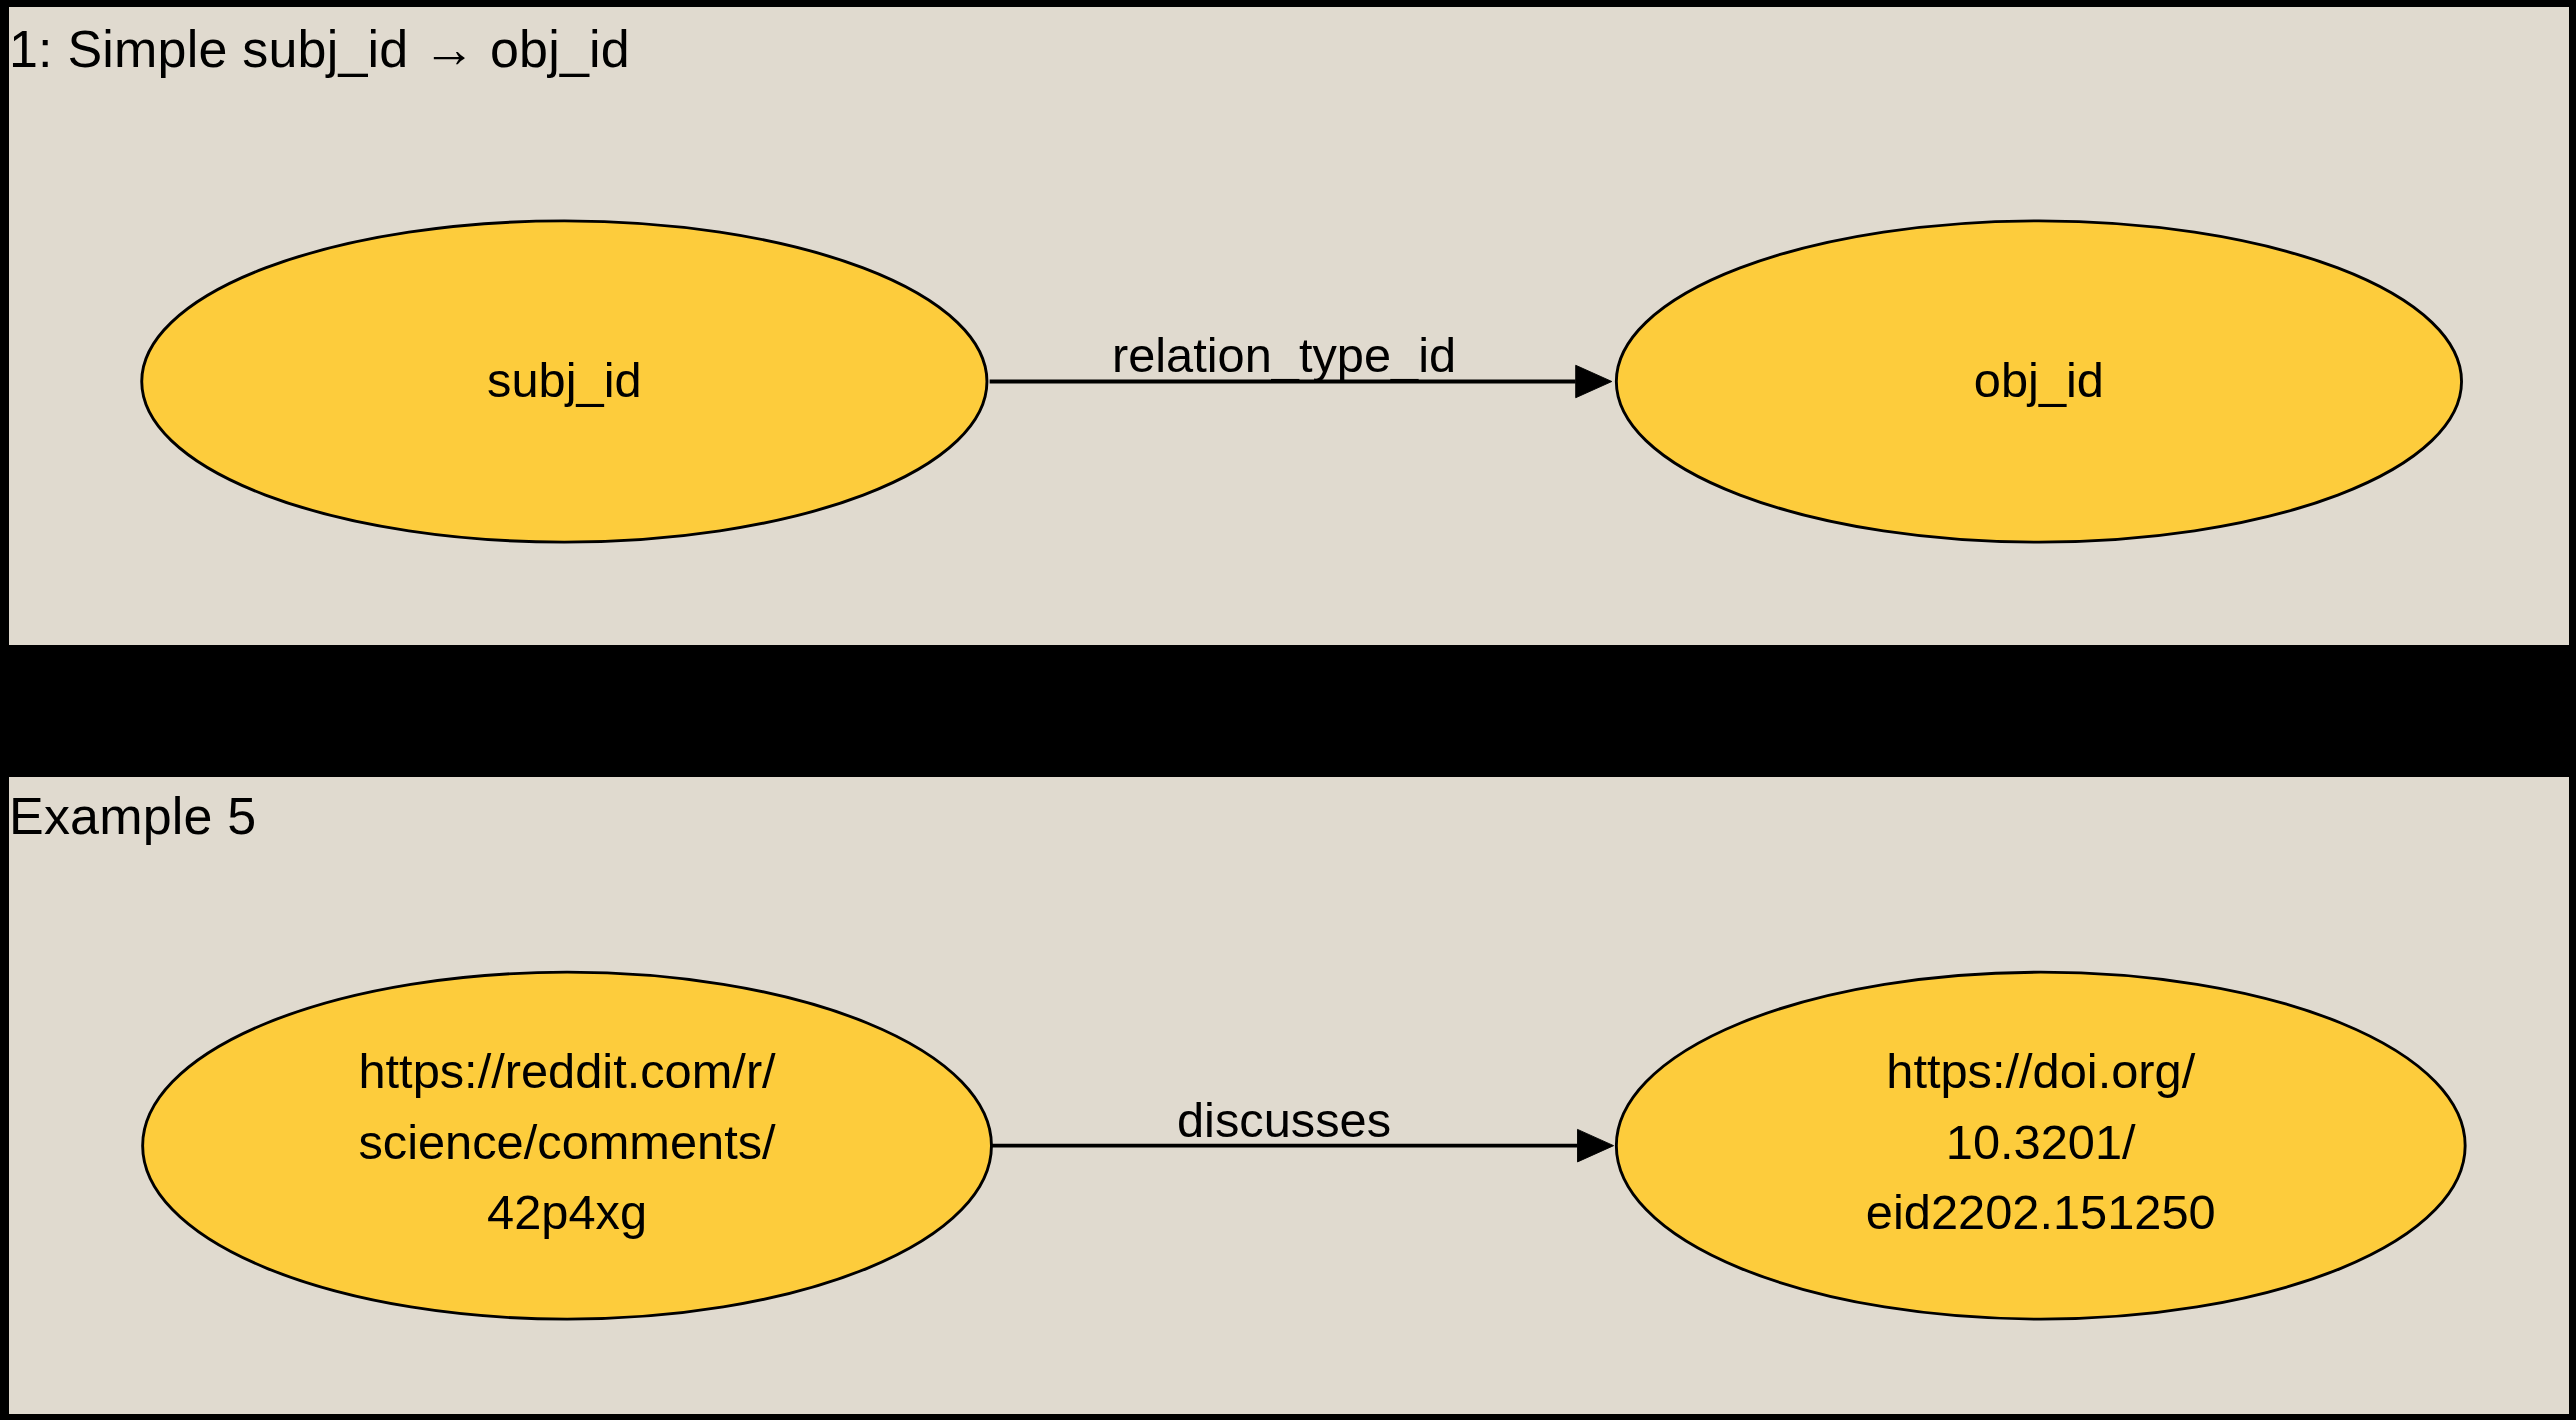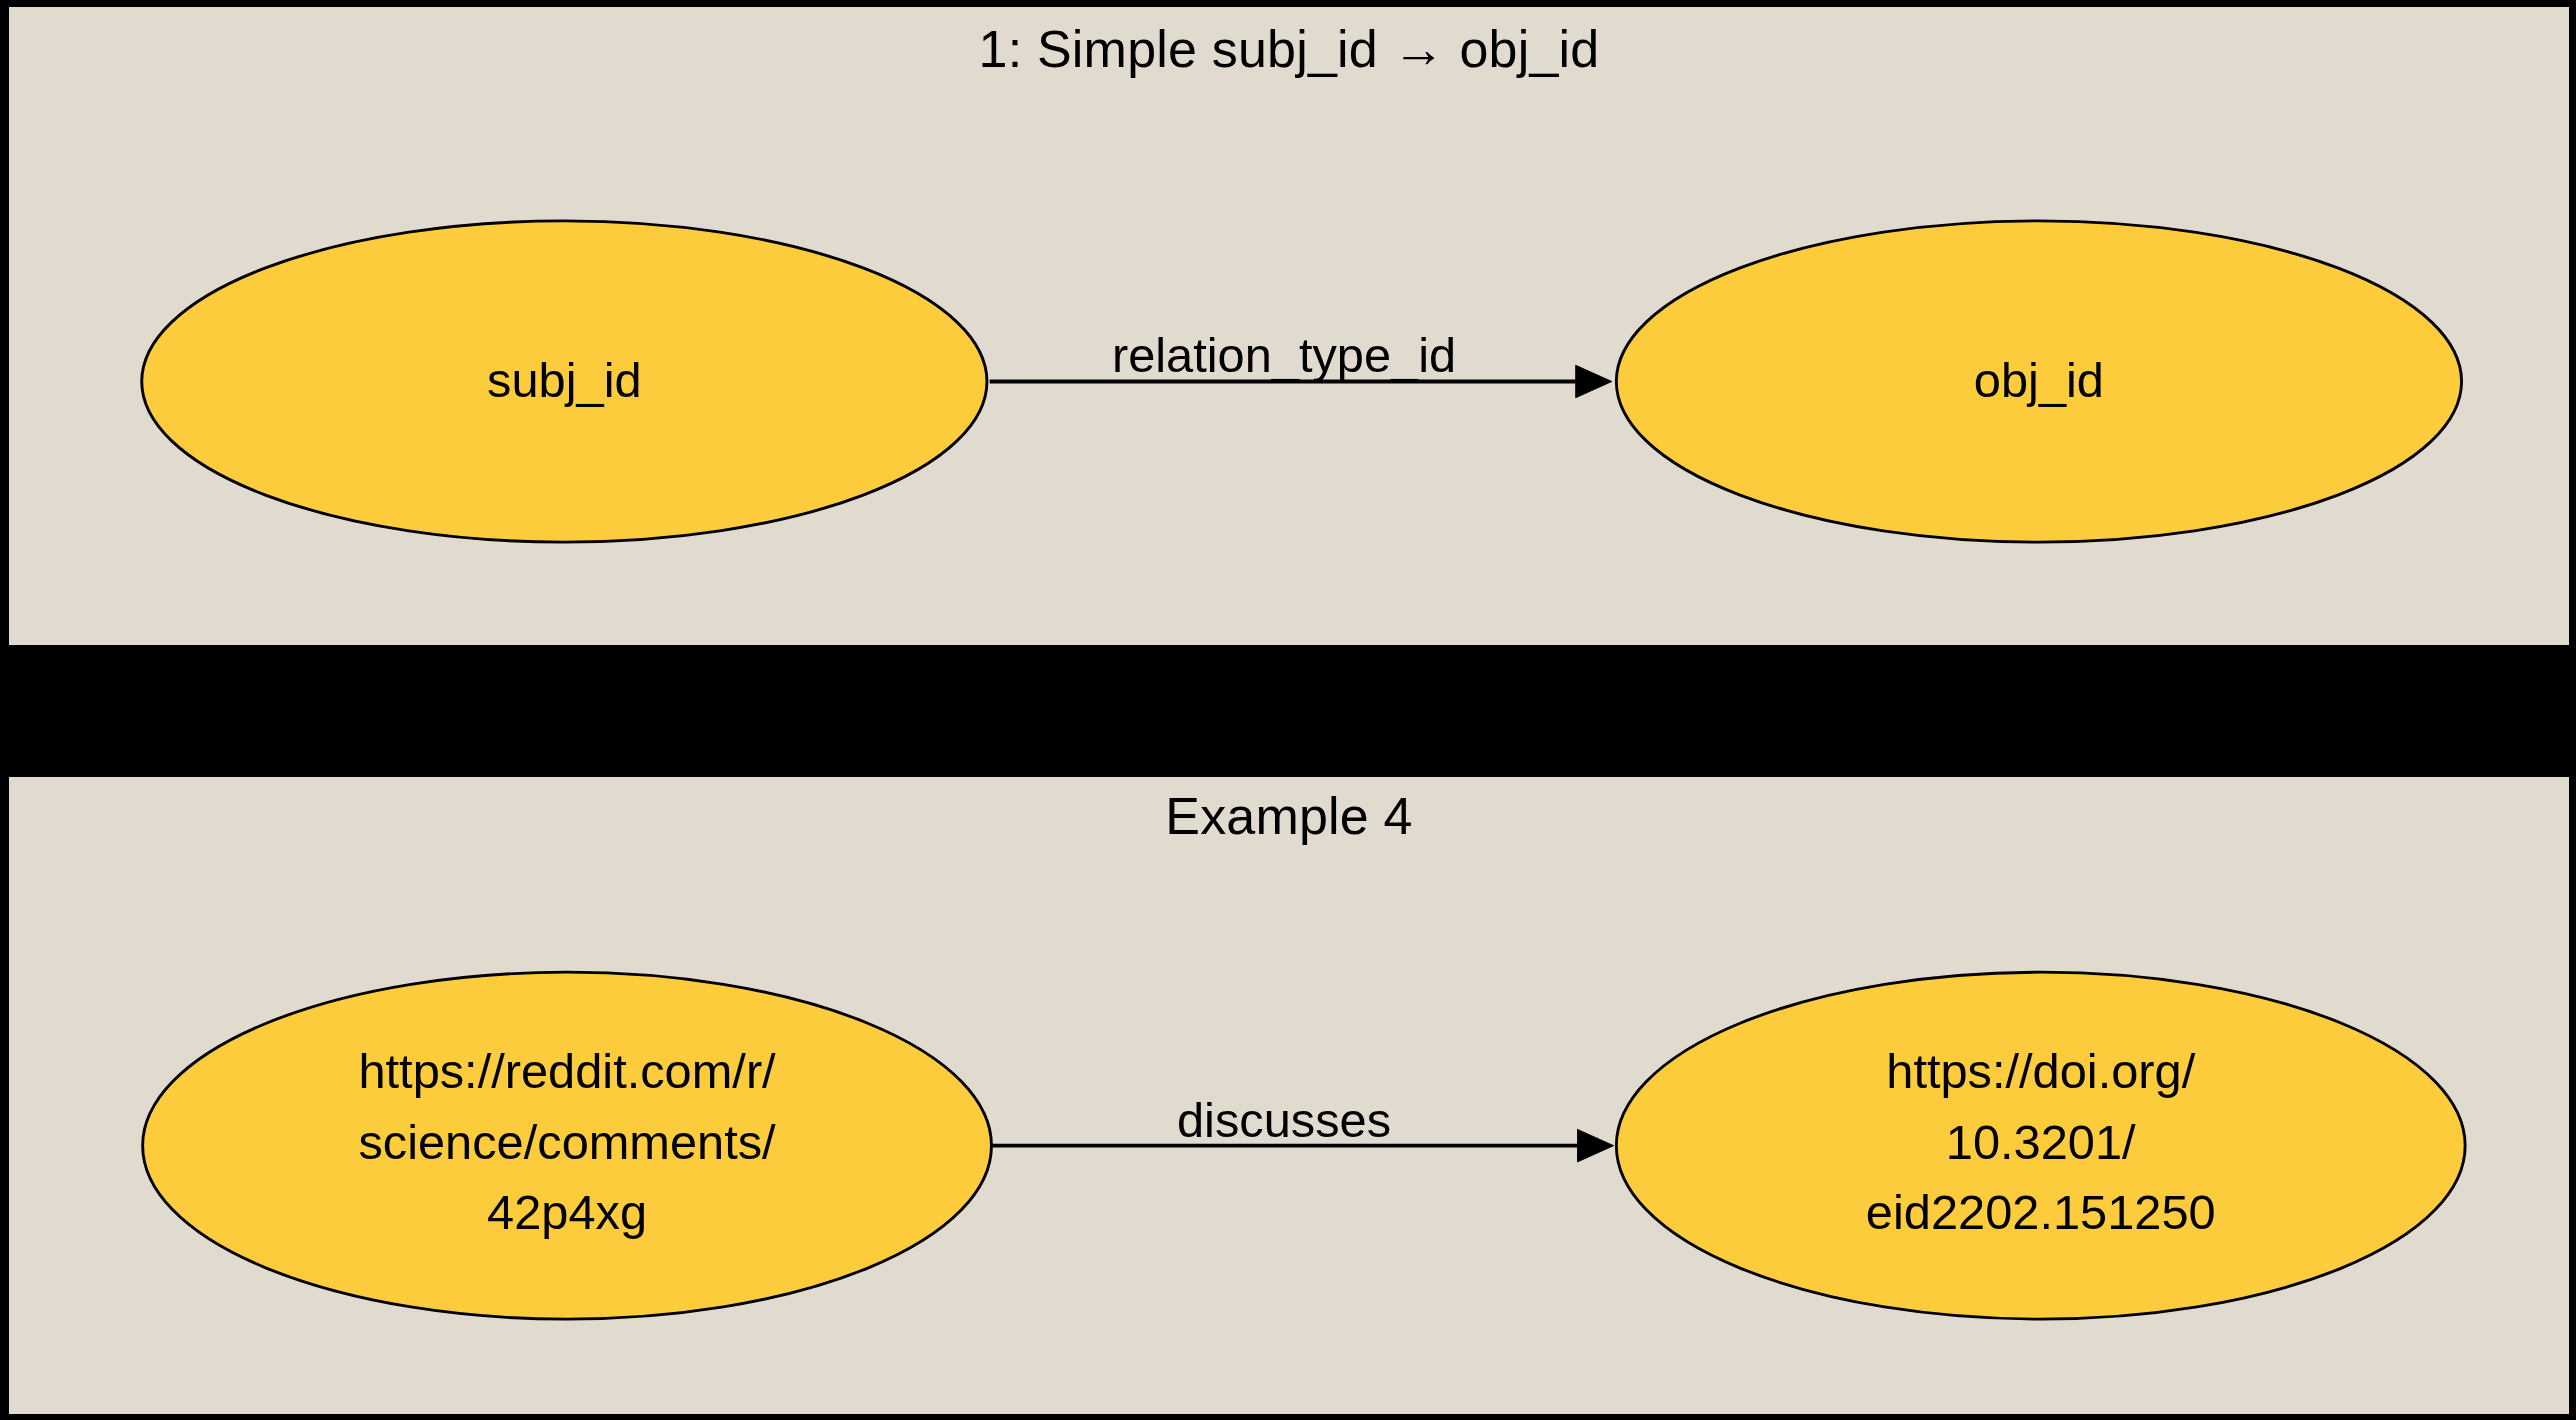--- a/index.html
+++ b/index.html
@@ -38,21 +38,20 @@
     left: 9px;
     top: 777px;
     width: 2560px;
     height: 637px;
   }
 
   .panel-title {
     position: absolute;
     left: 0;
     width: 100%;
-    text-align: center;
     color: #000000;
     font-size: 52px;
     font-family: "Liberation Sans", sans-serif;
     letter-spacing: 0.2px;
     white-space: nowrap;
   }
 
   #panel-1 .panel-title { top: 11.7px; }
   #panel-2 .panel-title { top: 9px; }
 
@@ -122,21 +121,21 @@
       <g>
         <ellipse class="node-ellipse" cx="2248" cy="415" rx="468" ry="178"></ellipse>
         <text class="node-label" x="2248" y="418">obj_id</text>
       </g>
 
     </svg>
   </div>
 
   <div class="panel" id="panel-2">
 
-    <div class="panel-title">Example 4</div>
+    <div class="panel-title">Example 5</div>
 
     <svg class="graph-svg" viewBox="0 0 2835 705" preserveAspectRatio="none">
 
       <g>
         <ellipse class="node-ellipse" cx="618" cy="408" rx="470" ry="192"></ellipse>
         <text class="node-label" x="618" y="330">https://reddit.com/r/</text>
         <text class="node-label" x="618" y="408">science/comments/</text>
         <text class="node-label" x="618" y="486">42p4xg</text>
       </g>
 

